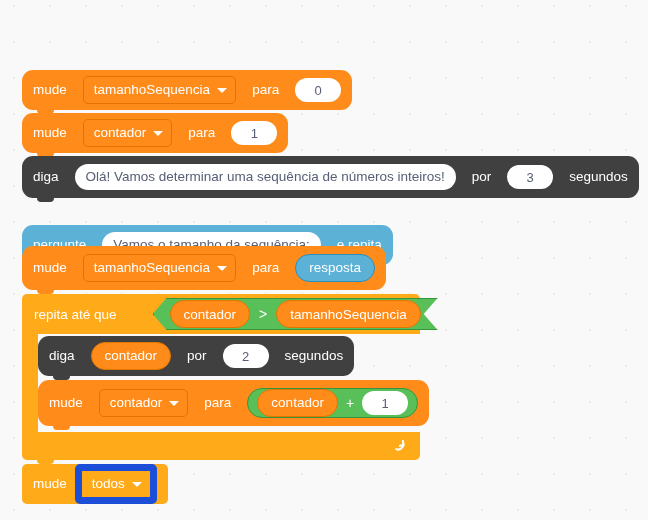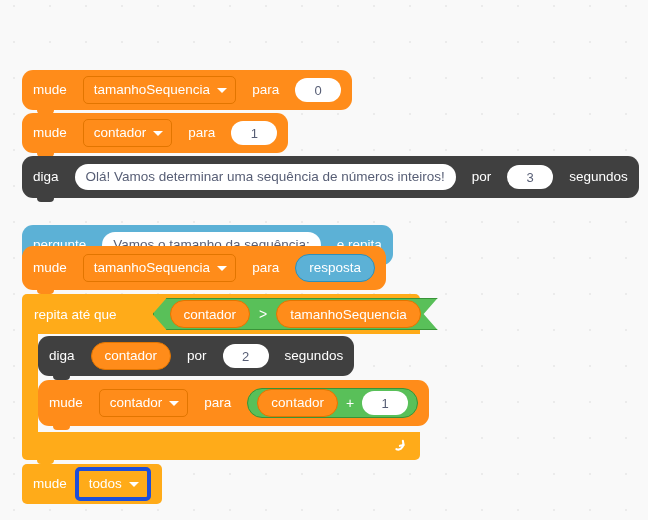--- a/index.html
+++ b/index.html
@@ -138,21 +138,21 @@
     border-radius: 5px;
     height: 26px;
     padding: 0 8px 0 10px;
     display: inline-flex;
     align-items: center;
     gap: 7px;
     font-size: 13.5px;
     color: #ffffff;
   }
   .dd-data    { background: #ff8c1a; border: 1px solid #e27500; }
-  .dd-control { background: #ffab19; border: 4px solid #1d4ed8; }
+  .dd-control { background: #ffab19; border: 7px solid #1d4ed8; }
   .caret {
     width: 0; height: 0;
     border-left: 5px solid transparent;
     border-right: 5px solid transparent;
     border-top: 5px solid #ffffff;
   }
 
   
   .reporter {
     border-radius: 14px;

